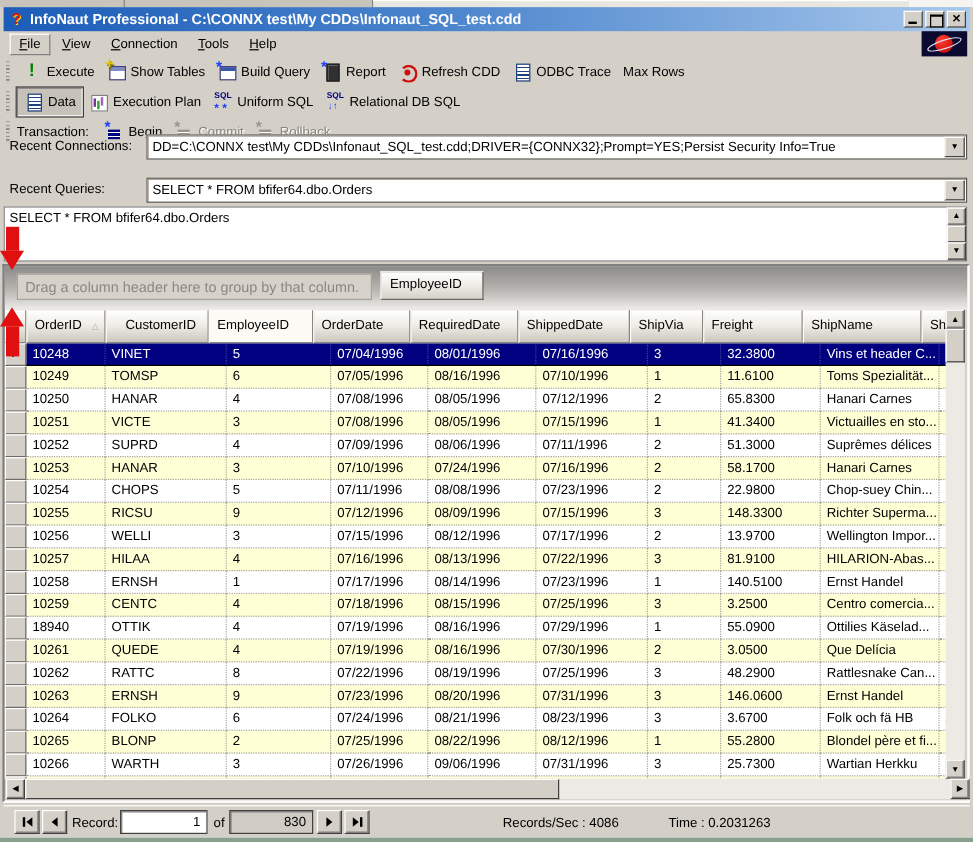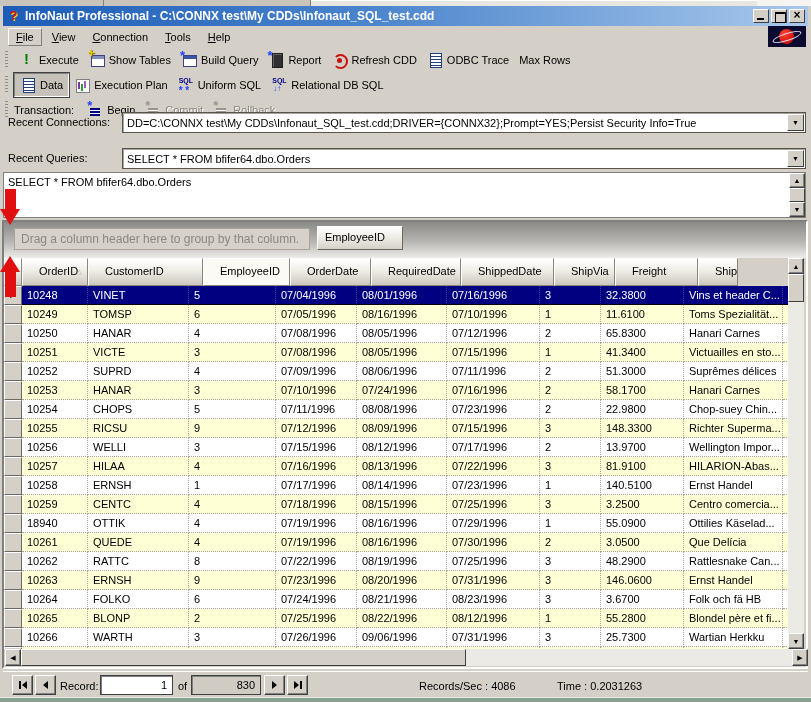--- a/index.html
+++ b/index.html
@@ -103,21 +103,21 @@
     border:2px solid; border-color:#808080 #fff #fff #808080; background:#d4d0c8; }
   .groupby { position:absolute; left:0; top:0; width:802px; height:36px;
     background:linear-gradient(180deg,#8a8a88 0%, #b8b6b2 55%, #edecea 100%); }
   .group-hint { position:absolute; left:10px; top:6px; width:296px; height:22px; background:#d6d2ca;
     border:1px solid #a8a49c; color:#8c8880; font-size:12px; padding:3px 0 0 6px; white-space:nowrap; overflow:hidden; }
   .group-chip { position:absolute; left:313px; top:4px; width:86px; height:24px;
     background:linear-gradient(180deg,#ffffff,#efede6 45%,#d6d2ca); border:1px solid; border-color:#fdfdfd #6a665e #6a665e #fdfdfd;
     padding:4px 0 0 7px; }
   .grid-header { position:absolute; left:0; top:36px; width:788px; height:28px; display:flex; overflow:hidden; }
   .gh { position:relative; height:28px; flex:0 0 auto; background:linear-gradient(180deg,#ffffff,#efede6 45%,#ccc8bf);
-    border:1px solid; border-color:#fdfdfd #8a867e #8a867e #fdfdfd; padding:6px 0 0 16px; white-space:nowrap; overflow:hidden; }
+    border:1px solid; border-color:#fdfdfd #8a867e #8a867e #fdfdfd; padding:6px 0 0 6px; white-space:nowrap; overflow:hidden; }
   .gh.hl { background:#fbfaf4; }
   .gh .sort { position:absolute; right:5px; top:9px; font-size:7px; color:#b0aca4; }
   .gh.stub { width:18px; padding:0; }
   .grid-body { position:absolute; left:0; top:64px; width:788px; height:363px; overflow:hidden; background:#e8e6e0; }
   .grow { display:flex; height:19px; background:#fff; }
   .grow.alt { background:#ffffd6; }
   .grow.sel { background:#000080; color:#fff; }
   .rowhdr { width:18px; flex:0 0 auto; background:#d4d0c8; border:1px solid; border-color:#fff #6d6a65 #6d6a65 #fff;
     font-size:8px; text-align:center; line-height:16px; color:#000; }
   .gc { flex:0 0 auto; padding:3px 0 0 5px; white-space:nowrap; overflow:hidden;
@@ -296,27 +296,28 @@
   </div>
 
   <div class="grid-area">
     <div class="groupby">
       <div class="group-hint">Drag a column header here to group by that column.</div>
       <div class="group-chip">EmployeeID</div>
     </div>
     <div class="grid-header">
         <div class="gh stub"></div>
         <div class="gh" style="width: 66px;"><span>OrderID</span><span class="sort">△</span></div>
-        <div class="gh" style="width: 115px;"><span>CustomerID</span></div>
+        <div class="gh" style="width: 86px; text-align: center;"><span>CustomerID</span></div>
         <div class="gh hl" style="width: 87px;"><span>EmployeeID</span></div>
         <div class="gh" style="width: 81px;"><span>OrderDate</span></div>
         <div class="gh" style="width: 90px;"><span>RequiredDate</span></div>
         <div class="gh" style="width: 93px;"><span>ShippedDate</span></div>
         <div class="gh" style="width: 61px;"><span>ShipVia</span></div>
         <div class="gh" style="width: 83px;"><span>Freight</span></div>
+        <div class="gh" style="width: 99px;"><span>ShipName</span></div>
         <div class="gh" style="width: 40px;"><span>ShipAddress</span></div>
       </div>
     <div class="grid-body">
         <div class="grow sel">
           <div class="rowhdr">▶</div>
           <div class="gc" style="width: 66px;">10248</div>
           <div class="gc" style="width: 101px;">VINET</div>
           <div class="gc" style="width: 87px;">5</div>
           <div class="gc" style="width: 81px;">07/04/1996</div>
           <div class="gc" style="width: 90px;">08/01/1996</div>

